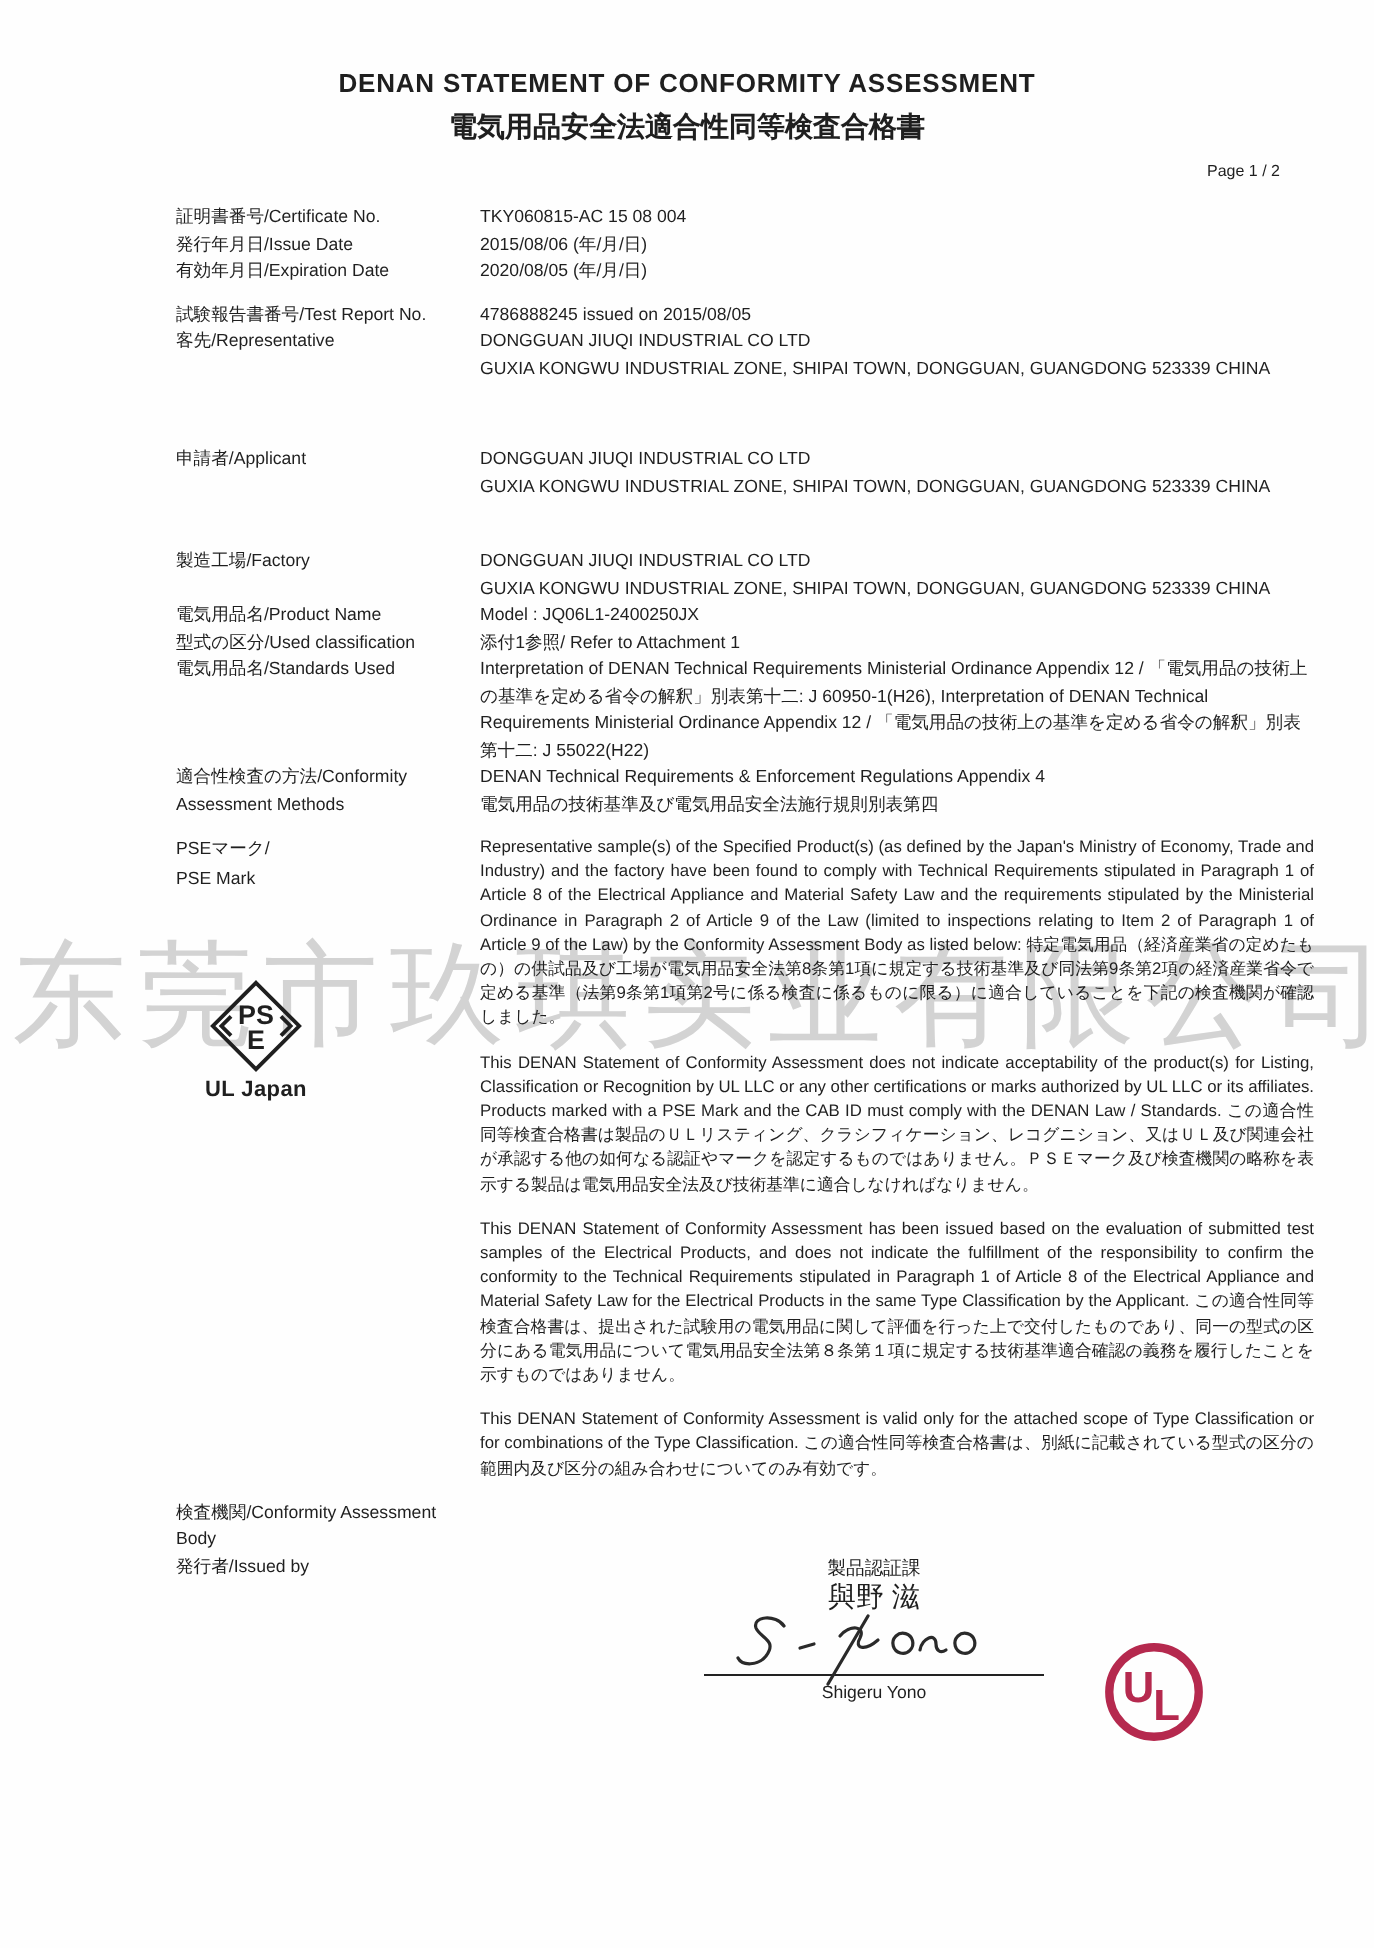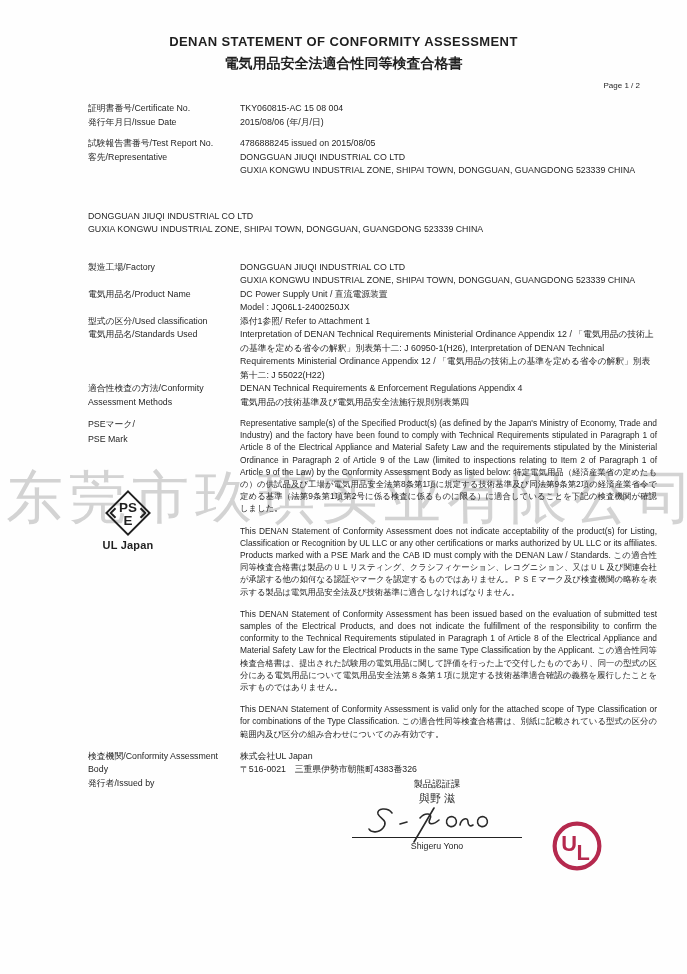--- a/index.html
+++ b/index.html
@@ -29,21 +29,21 @@
   .para{margin:0 0 10px 0;font-size:8.4px;line-height:12.2px;text-align:justify;}
   
   .pse-lbl .line{font-size:8.8px;line-height:15px;}
   .pse-mark-wrap{margin-top:42px;width:80px;text-align:center;}
   .pse-diamond{display:block;margin:0 auto;}
   .cab-name{font-size:11px;font-weight:bold;margin-top:2px;letter-spacing:.2px;}
   
   .issuer-val{width:417px;}
   .sig-block{margin-left:112px;width:170px;text-align:center;}
   .sig-org{font-size:9.3px;line-height:14px;}
-  .sig-name-jp{font-size:11px;line-height:14px;}
+  .sig-name-jp{font-size:14px;line-height:14px;}
   .sig-scribble{display:block;margin:0 auto;}
   .sig-line{border-bottom:1.5px solid #222;margin-top:-6px;}
   .sig-name-en{font-size:8.8px;margin-top:2px;}
   
   .watermark{
     position:absolute;left:6px;top:460px;z-index:0;
     font-size:57px;letter-spacing:6px;white-space:nowrap;
     color:rgba(175,175,175,0.55);font-weight:400;
   }
   
@@ -66,48 +66,52 @@
 
     <div class="rows">
       <div class="row">
         <div class="lbl">証明書番号/Certificate No.</div>
         <div class="val">TKY060815-AC 15 08 004</div>
       </div>
       <div class="row">
         <div class="lbl">発行年月日/Issue Date</div>
         <div class="val">2015/08/06 (年/月/日)</div>
       </div>
+      <div class="row">
+        <div class="lbl">有効年月日/Expiration Date</div>
+        <div class="val">2020/08/05 (年/月/日)</div>
+      </div>
       <div class="row gap8">
         <div class="lbl">試験報告書番号/Test Report No.</div>
         <div class="val">4786888245 issued on 2015/08/05</div>
       </div>
       <div class="row mb16">
         <div class="lbl">客先/Representative</div>
         <div class="val">
           <div>DONGGUAN JIUQI INDUSTRIAL CO LTD</div>
           <div>GUXIA KONGWU INDUSTRIAL ZONE, SHIPAI TOWN, DONGGUAN, GUANGDONG 523339 CHINA</div>
         </div>
       </div>
       <div class="row mb24">
+        <div class="lbl">申請者/Applicant</div>
         <div class="val">
           <div>DONGGUAN JIUQI INDUSTRIAL CO LTD</div>
           <div>GUXIA KONGWU INDUSTRIAL ZONE, SHIPAI TOWN, DONGGUAN, GUANGDONG 523339 CHINA</div>
         </div>
       </div>
       <div class="row">
         <div class="lbl">製造工場/Factory</div>
         <div class="val">
           <div>DONGGUAN JIUQI INDUSTRIAL CO LTD</div>
           <div>GUXIA KONGWU INDUSTRIAL ZONE, SHIPAI TOWN, DONGGUAN, GUANGDONG 523339 CHINA</div>
         </div>
       </div>
       <div class="row">
         <div class="lbl">電気用品名/Product Name</div>
         <div class="val">
-          <div>DC Power Supply Unit / 直流電源装置</div>
           <div>Model : JQ06L1-2400250JX</div>
         </div>
       </div>
       <div class="row">
         <div class="lbl">型式の区分/Used classification</div>
         <div class="val">添付1参照/ Refer to Attachment 1</div>
       </div>
       <div class="row">
         <div class="lbl">電気用品名/Standards Used</div>
         <div class="val">Interpretation of DENAN Technical Requirements Ministerial Ordinance Appendix 12 / 「電気用品の技術上の基準を定める省令の解釈」別表第十二: J 60950-1(H26), Interpretation of DENAN Technical Requirements Ministerial Ordinance Appendix 12 / 「電気用品の技術上の基準を定める省令の解釈」別表第十二: J 55022(H22)</div>
@@ -144,24 +148,20 @@
           <p class="para">This DENAN Statement of Conformity Assessment has been issued based on the evaluation of submitted test samples of the Electrical Products, and does not indicate the fulfillment of the responsibility to confirm the conformity to the Technical Requirements stipulated in Paragraph 1 of Article 8 of the Electrical Appliance and Material Safety Law for the Electrical Products in the same Type Classification by the Applicant. この適合性同等検査合格書は、提出された試験用の電気用品に関して評価を行った上で交付したものであり、同一の型式の区分にある電気用品について電気用品安全法第８条第１項に規定する技術基準適合確認の義務を履行したことを示すものではありません。</p>
           <p class="para">This DENAN Statement of Conformity Assessment is valid only for the attached scope of Type Classification or for combinations of the Type Classification. この適合性同等検査合格書は、別紙に記載されている型式の区分の範囲内及び区分の組み合わせについてのみ有効です。</p>
         </div>
       </div>
 
       <div class="row">
         <div class="lbl">
           <div>検査機関/Conformity Assessment</div>
           <div>Body</div>
         </div>
-        <div class="val">
-          <div>株式会社UL Japan</div>
-          <div>〒516-0021　三重県伊勢市朝熊町4383番326</div>
-        </div>
       </div>
 
       <div class="row">
         <div class="lbl">発行者/Issued by</div>
         <div class="issuer-val">
           <div class="sig-block">
             <div class="sig-org">製品認証課</div>
             <div class="sig-name-jp">與野 滋</div>
             <svg class="sig-scribble" width="150" height="38" viewBox="0 0 150 38">
               <g fill="none" stroke="#2a2a2a" stroke-width="1.6" stroke-linecap="round">

